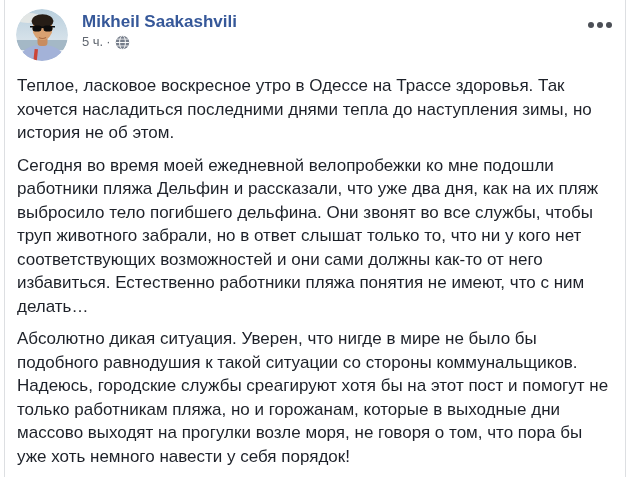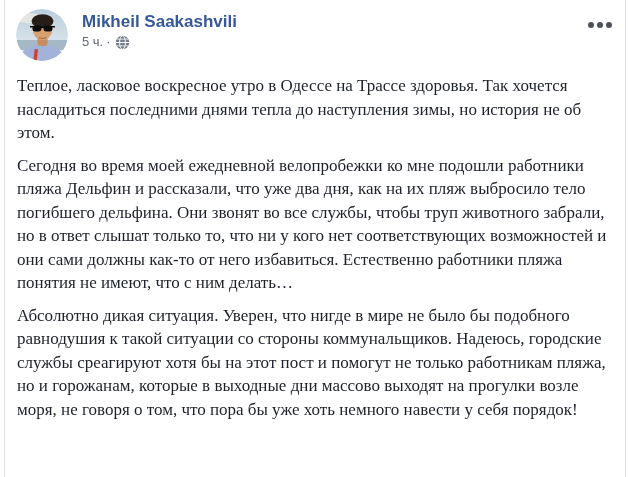--- a/index.html
+++ b/index.html
@@ -27,21 +27,21 @@
   .author{display:inline-block;color:var(--author-link);font-weight:bold;
     font-size:17px;line-height:20px;text-decoration:none;cursor:pointer;}
   .meta{display:flex;align-items:center;margin-top:2px;
     color:var(--timestamp);font-size:13px;line-height:16px;}
   .meta .sep{margin:0 4px 0 3px;}
   .globe{display:inline-flex;align-items:center;}
   .menu{position:absolute;top:18px;right:9px;display:flex;gap:3px;
     padding:4px;cursor:pointer;}
   .menu .d{width:6px;height:6px;border-radius:50%;background:var(--menu-dots);}
   .content{padding:13px 14px 0 12px;color:var(--body-text);
-    font-size:17px;line-height:23.5px;font-family:Liberation Serif, serif;}
+    font-size:17px;line-height:23.5px;}
   .content p{margin:0 0 9px 0;}
 </style>
 </head>
 <body>
 
 <div class="card">
 
   <div class="header">
 
     <a class="avatar">

